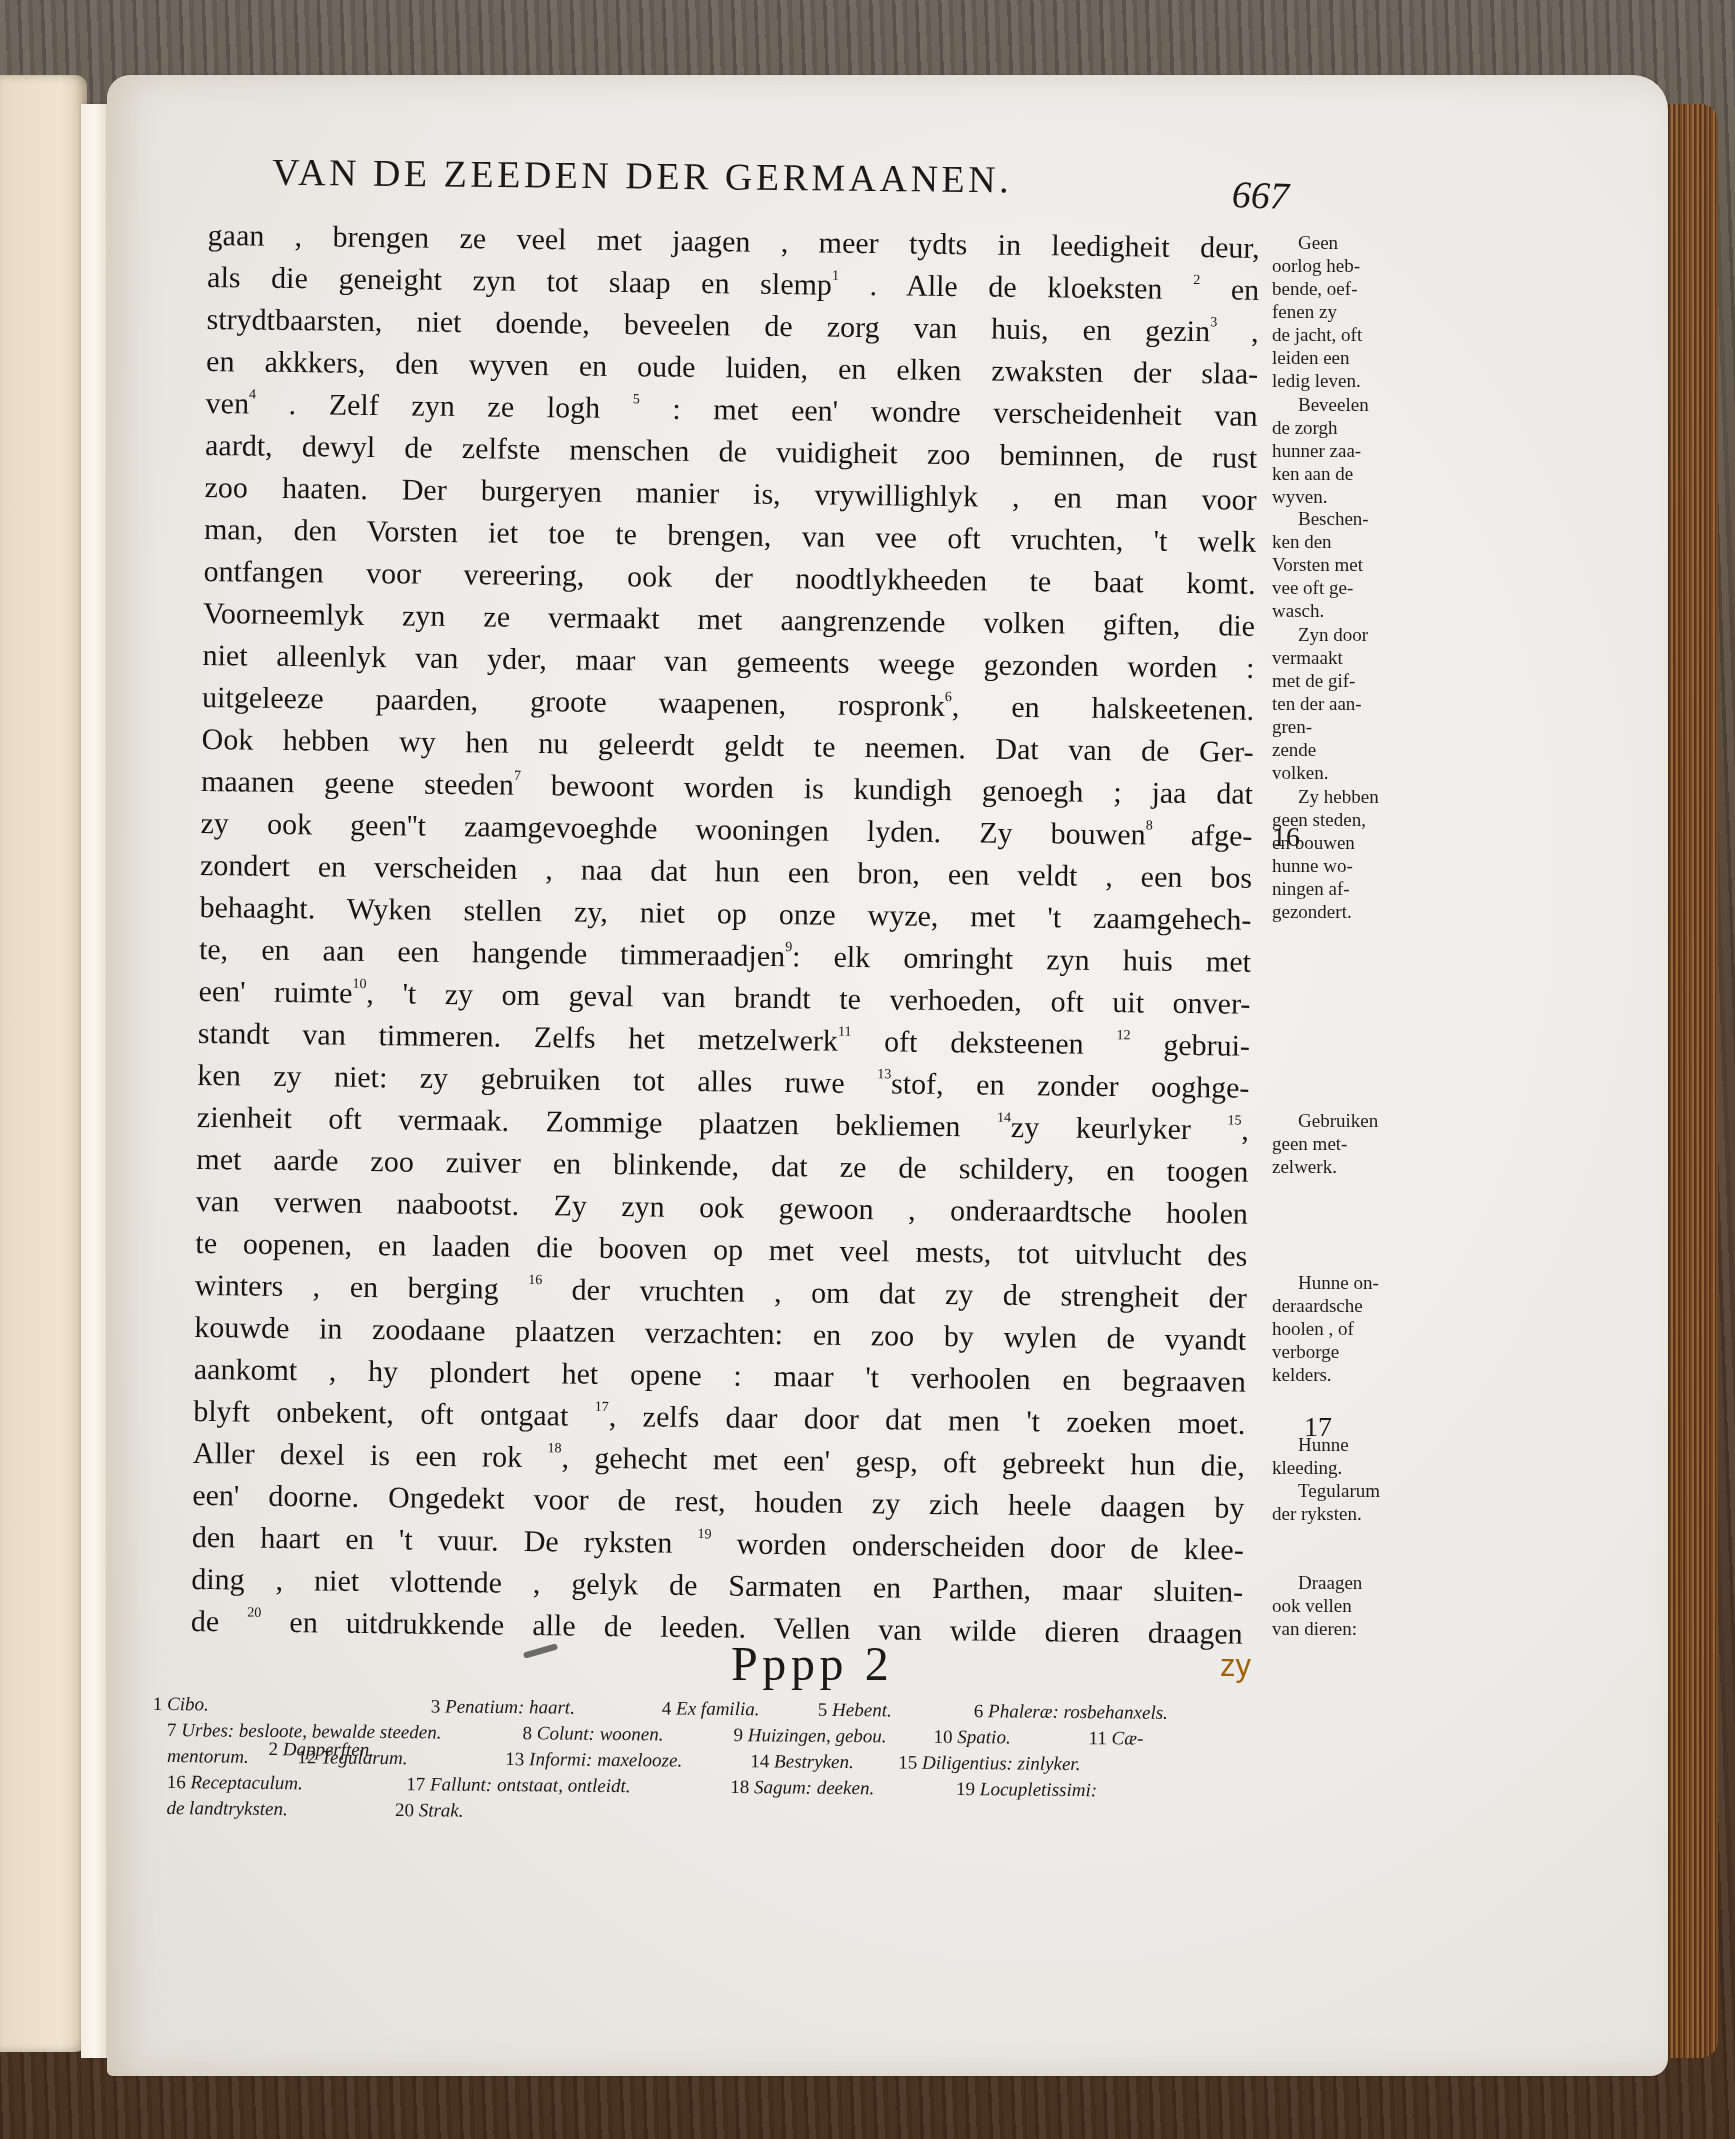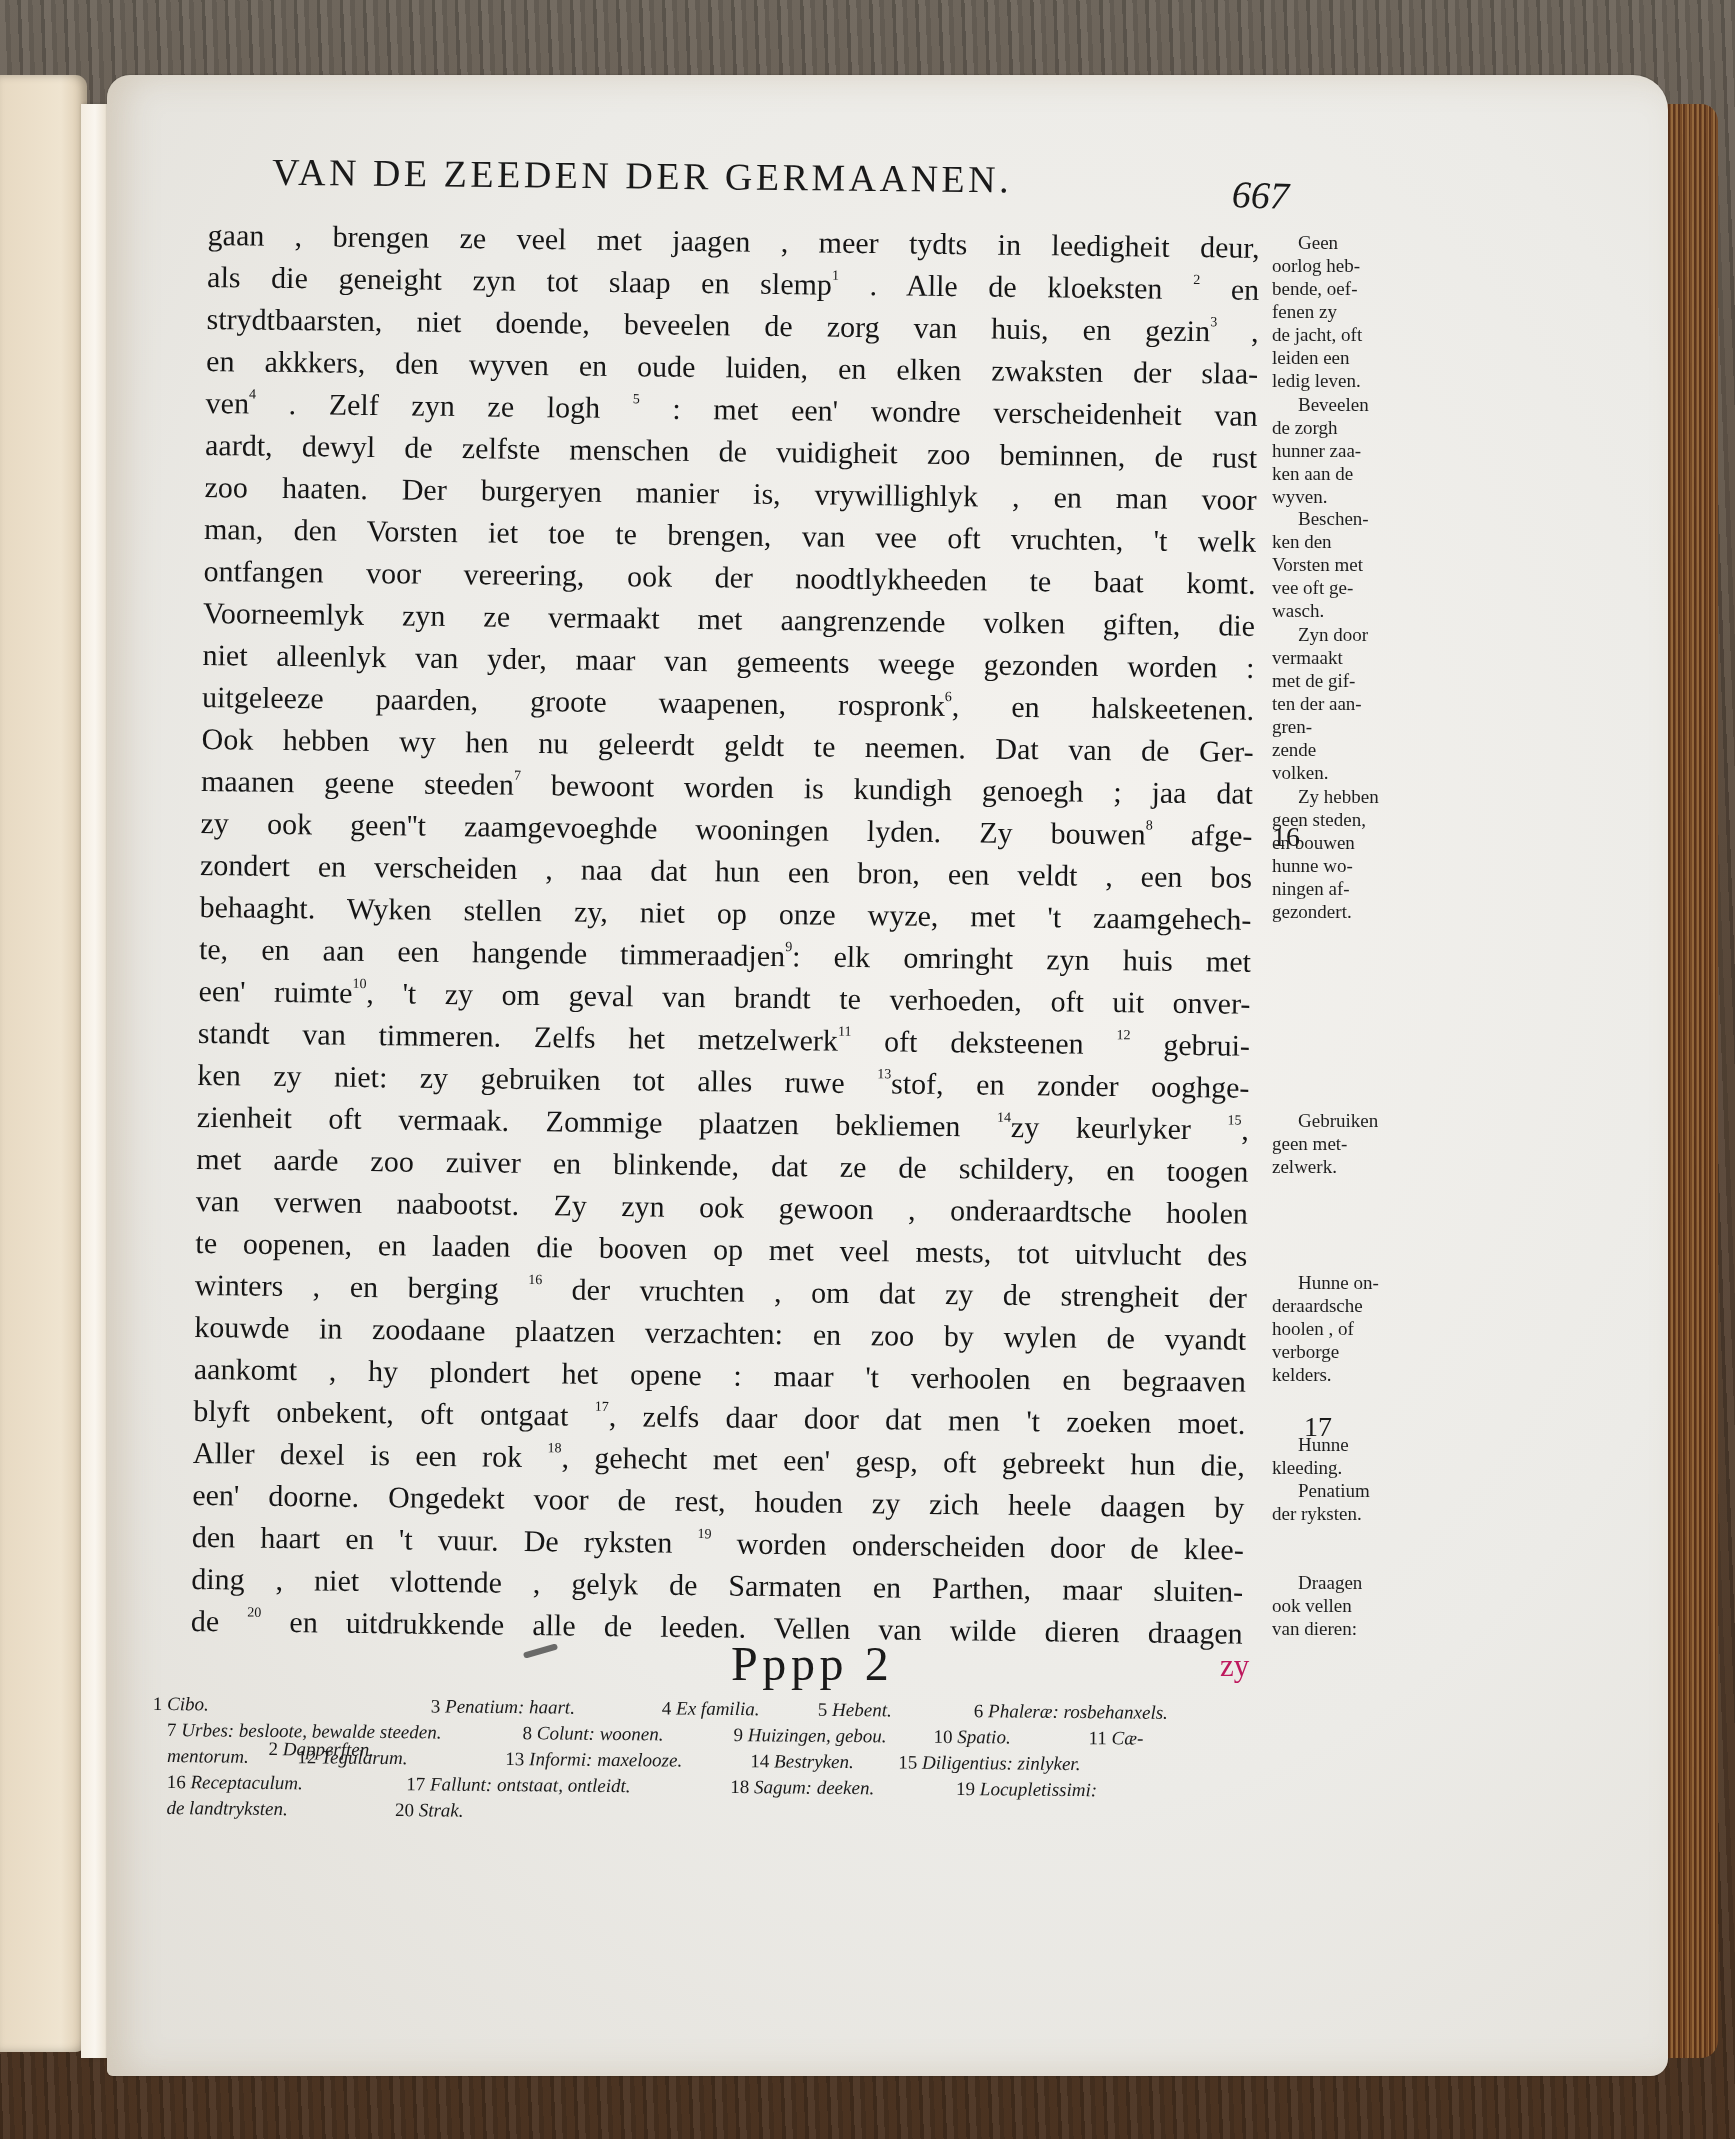--- a/index.html
+++ b/index.html
@@ -58,22 +58,22 @@
   .note-line { white-space:nowrap; }
   .note-line.indent { padding-left:26px; }
   .section-num {
     position:absolute; font-family:"Liberation Serif", serif; font-size:28px; color:#1a1a1a;
   }
   .signature {
     position:absolute; left:731px; top:1636px; font-family:"Liberation Serif", serif;
     font-size:48px; letter-spacing:4.6px; color:#1a1a1a;
   }
   .catchword {
-    position:absolute; left:1220px; top:1648px; font-family:Liberation Serif, serif;
-    font-size:31px; color:#be185d;
+    position:absolute; left:1220px; top:1648px; font-family:Liberation Sans, sans-serif;
+    font-size:31px; color:#a16207;
   }
   .footnotes {
     position:absolute; left:153px; top:1691px; width:1127px;
     font-family:"Liberation Serif", serif; font-style:italic; font-size:19px; line-height:26px;
     color:#1a1a1a; transform: rotate(0.5deg); transform-origin:left top;
   }
   .fn-line { white-space:nowrap; height:26px; position:relative; }
   .fn { position:absolute; }
   .fn .num { font-style:normal; }
   .ink-mark {
@@ -181,21 +181,21 @@
       <div class="note-line">deraardsche</div>
       <div class="note-line">hoolen , of</div>
       <div class="note-line">verborge</div>
       <div class="note-line">kelders.</div>
     </div>
     <div class="note" style="top: 1202px;">
       <div class="note-line indent">Hunne</div>
       <div class="note-line">kleeding.</div>
     </div>
     <div class="note" style="top: 1248px;">
-      <div class="note-line indent">Penatium</div>
+      <div class="note-line indent">Tegularum</div>
       <div class="note-line">der ryksten.</div>
     </div>
     <div class="note" style="top: 1340px;">
       <div class="note-line indent">Draagen</div>
       <div class="note-line">ook vellen</div>
       <div class="note-line">van dieren:</div>
     </div>
   </div>
 
 <div id="section-nums">

